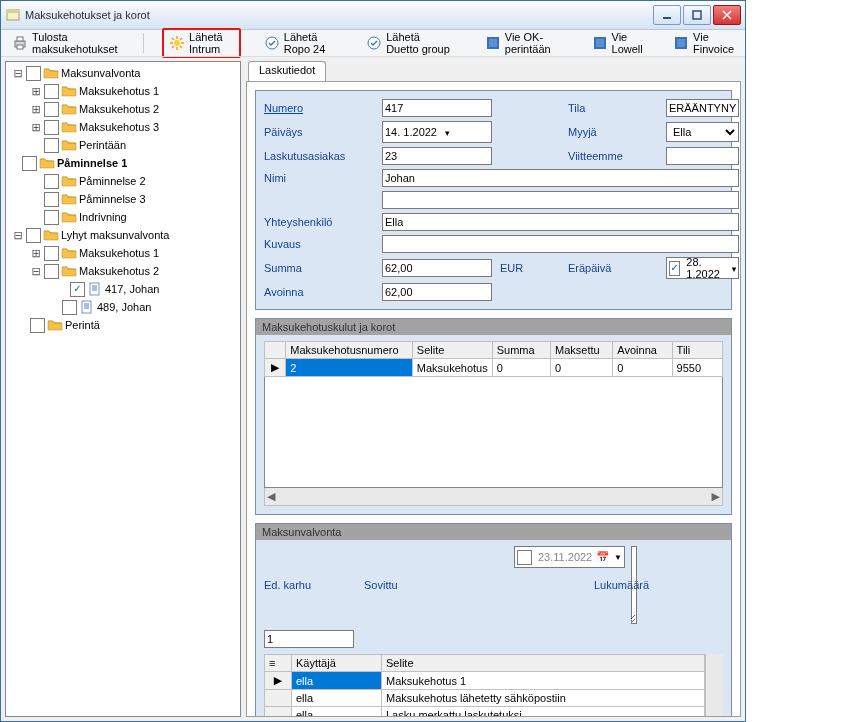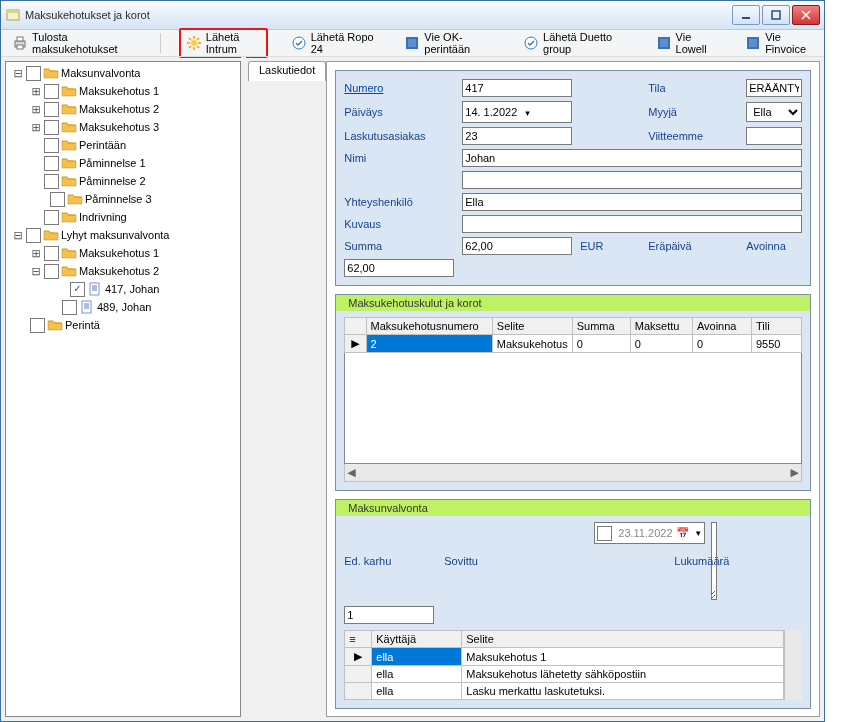--- a/index.html
+++ b/index.html
@@ -1,16 +1,16 @@
 <!DOCTYPE html>
 <html><head>
 <meta charset="utf-8">
 <style>
 html,body{margin:0;padding:0;font-family:"Segoe UI",Tahoma,sans-serif;font-size:11px;color:#000;}
-.window{width:825px;height:722px;border:1px solid #3a6ea5;background:#f0f0f0;box-sizing:border-box;position:relative;}
+.window{width:746px;height:722px;border:1px solid #3a6ea5;background:#f0f0f0;box-sizing:border-box;position:relative;}
 .titlebar{height:28px;background:linear-gradient(#fdfdfe,#eaf1fb 40%,#d7e4f5);border-bottom:1px solid #b8c8de;display:flex;align-items:center;padding:0 4px;}
 .titlebar .icon{width:16px;height:16px;margin-right:4px;}
 .titlebar .title{flex:1;color:#2b2b2b;}
 .winbtns{display:flex;gap:2px;}
 .winbtn{width:26px;height:18px;border:1px solid #7a9bc0;border-radius:2px;background:linear-gradient(#f4f8fc,#d4e3f5);display:flex;align-items:center;justify-content:center;}
 .winbtn.close{background:linear-gradient(#f08080,#d43535);border-color:#8b1a1a;color:#fff;}
 .winbtn svg{width:10px;height:10px;}
 .toolbar{height:26px;background:#f4f5f6;border-bottom:1px solid #cacaca;display:flex;align-items:center;padding:0 4px;gap:2px;}
 .tbtn{display:flex;align-items:center;gap:4px;padding:2px 6px;border:1px solid transparent;border-radius:2px;}
 .tbtn.highlight{border:2px solid #e11; padding:1px 5px;}
@@ -19,26 +19,26 @@
 .body{position:absolute;top:55px;bottom:0;left:0;right:0;display:flex;border-top:1px solid #dcdcdc;}
 .splitter{width:5px;background:#f0f0f0;cursor:col-resize;}
 
 .tree{width:234px;background:#fff;border:1px solid #828790;margin:4px 0 4px 4px;overflow:auto;padding:2px 0;}
 .tn{display:flex;align-items:center;height:16px;padding:1px 0;white-space:nowrap;}
 .tw{width:16px;display:inline-flex;justify-content:center;align-items:center;color:#5a5a5a;cursor:pointer;}
 .cb{width:13px;height:13px;border:1px solid #7a7a7a;background:#fff;margin-right:2px;display:inline-flex;align-items:center;justify-content:center;}
 .cb.checked::after{content:"✓";font-size:10px;color:#0066cc;line-height:1;}
 .fic{width:16px;height:16px;margin-right:2px;display:inline-flex;align-items:center;justify-content:center;}
 
-.right{flex:1;margin:4px 4px 4px 0;display:flex;flex-direction:row;min-width:0;}
+.right{flex:1;margin:4px 4px 4px 0;display:flex;flex-direction:column;min-width:0;}
 .tabhdr{height:20px;display:flex;}
 .tab{border:1px solid #9c9c9c;border-bottom:none;background:#fff;padding:2px 10px 0 10px;border-top-left-radius:3px;border-top-right-radius:3px;margin-left:2px;}
 .tabpage{flex:1;border:1px solid #9c9c9c;background:#fff;overflow:auto;padding:8px;}
 .panel{border:1px solid #7b8ea8;background:#dbe6f4;padding:8px;margin-bottom:8px;}
-.panel .ptitle{margin:-8px -8px 6px -8px;padding:2px 12px;background:#bef264;border-bottom:0;color:#333;}
+.panel .ptitle{margin:-8px -8px 6px -8px;padding:2px 6px;background:#a3a3a3;border-bottom:0;color:#333;}
 .panel.flat{background:#dbe6f4;}
 .tbl{width:100%;border:1px solid #828790;background:#fff;border-collapse:collapse;}
 .tbl th,.tbl td{border:1px solid #c0c0c0;padding:2px 4px;text-align:left;font-weight:normal;background:#fff;}
 .tbl th{background:#f0f0f0;}
 .tbl .rowhdr{width:18px;background:#f0f0f0;text-align:center;}
 .tbl td.sel{background:#0078d7;color:#fff;}
 
 .fg{display:grid;grid-template-columns:110px 110px 60px 90px 1fr;gap:4px 8px;align-items:center;}
 .lbl{color:#15428b;}
 .lbl.link{text-decoration:underline;color:#0645ad;cursor:pointer;}
@@ -129,34 +129,34 @@
             <svg width="16" height="16" viewBox="0 0 16 16">
               <circle cx="8" cy="8" r="6" fill="#fff" stroke="#3a78c3"></circle>
               <path d="M5 8l2 2 4-4" fill="none" stroke="#3a78c3" stroke-width="1.5"></path>
             </svg>
           </span>
           <span>Lähetä Ropo 24</span>
         </div>
         <div class="tbtn">
           <span class="ic">
             <svg width="16" height="16" viewBox="0 0 16 16">
+              <circle cx="8" cy="8" r="6" fill="#fff" stroke="#3a78c3"></circle>
+              <path d="M5 8l2 2 4-4" fill="none" stroke="#3a78c3" stroke-width="1.5"></path>
+            </svg>
+          </span>
+          <span>Lähetä Duetto group</span>
+        </div>
+        <div class="tbtn">
+          <span class="ic">
+            <svg width="16" height="16" viewBox="0 0 16 16">
               <rect x="2" y="2" width="12" height="12" fill="#3b6fb6"></rect>
               <rect x="4" y="4" width="8" height="8" fill="#5a8fd6"></rect>
             </svg>
           </span>
           <span>Vie OK-perintään</span>
-        </div>
-        <div class="tbtn">
-          <span class="ic">
-            <svg width="16" height="16" viewBox="0 0 16 16">
-              <circle cx="8" cy="8" r="6" fill="#fff" stroke="#3a78c3"></circle>
-              <path d="M5 8l2 2 4-4" fill="none" stroke="#3a78c3" stroke-width="1.5"></path>
-            </svg>
-          </span>
-          <span>Lähetä Duetto group</span>
         </div>
         <div class="tbtn">
           <span class="ic">
             <svg width="16" height="16" viewBox="0 0 16 16">
               <rect x="2" y="2" width="12" height="12" fill="#3b6fb6"></rect>
               <rect x="4" y="4" width="8" height="8" fill="#5a8fd6"></rect>
             </svg>
           </span>
           <span>Vie Lowell</span>
         </div>
@@ -222,21 +222,21 @@
           <span class="tw"></span>
           <span class="cb"></span>
           <span class="fic">
             <svg width="16" height="16" viewBox="0 0 16 16">
               <path class="svg-folder" d="M1 4h5l1 2h8v7H1z"></path>
               <path class="svg-folder" d="M1 4h5l1 2h8" fill="none"></path>
             </svg>
           </span>
           <span>Perintään</span>
         </div>
-        <div class="tn" style="padding-left: 22px;">
+        <div class="tn" style=" font-weight: bold;">
           <span class="tw"></span>
           <span class="cb"></span>
           <span class="fic">
             <svg width="16" height="16" viewBox="0 0 16 16">
               <path class="svg-folder" d="M1 4h5l1 2h8v7H1z"></path>
               <path class="svg-folder" d="M1 4h5l1 2h8" fill="none"></path>
             </svg>
           </span>
           <span>Påminnelse 1</span>
         </div>
@@ -244,21 +244,21 @@
           <span class="tw"></span>
           <span class="cb"></span>
           <span class="fic">
             <svg width="16" height="16" viewBox="0 0 16 16">
               <path class="svg-folder" d="M1 4h5l1 2h8v7H1z"></path>
               <path class="svg-folder" d="M1 4h5l1 2h8" fill="none"></path>
             </svg>
           </span>
           <span>Påminnelse 2</span>
         </div>
-        <div class="tn" style="padding-left: 28px;">
+        <div class="tn" style="padding-left: 22px;">
           <span class="tw"></span>
           <span class="cb"></span>
           <span class="fic">
             <svg width="16" height="16" viewBox="0 0 16 16">
               <path class="svg-folder" d="M1 4h5l1 2h8v7H1z"></path>
               <path class="svg-folder" d="M1 4h5l1 2h8" fill="none"></path>
             </svg>
           </span>
           <span>Påminnelse 3</span>
         </div>
@@ -383,20 +383,27 @@
             <span class="lbl">Yhteyshenkilö</span>
             <input class="full" type="text" value="Ella" style="">
 
             <span class="lbl">Kuvaus</span>
             <input class="full" type="text" style="">
 
             <span class="lbl">Summa</span>
             <input type="text" value="62,00" style="">
             <span class="lbl" style="text-align:left">EUR</span>
             <span class="lbl">Eräpäivä</span>
+            <div style="display:flex">
+                <div class="datebox">
+                  <span class="cb checked"></span>
+                  <span>28. 1.2022</span>
+                  <span class="dd"></span>
+                </div>
+              </div>
 
             <span class="lbl">Avoinna</span>
             <input type="text" value="62,00" style="">
             <span></span>
               <span></span>
               <span></span>
           </div>
         </div>
 
         <div class="panel flat">

